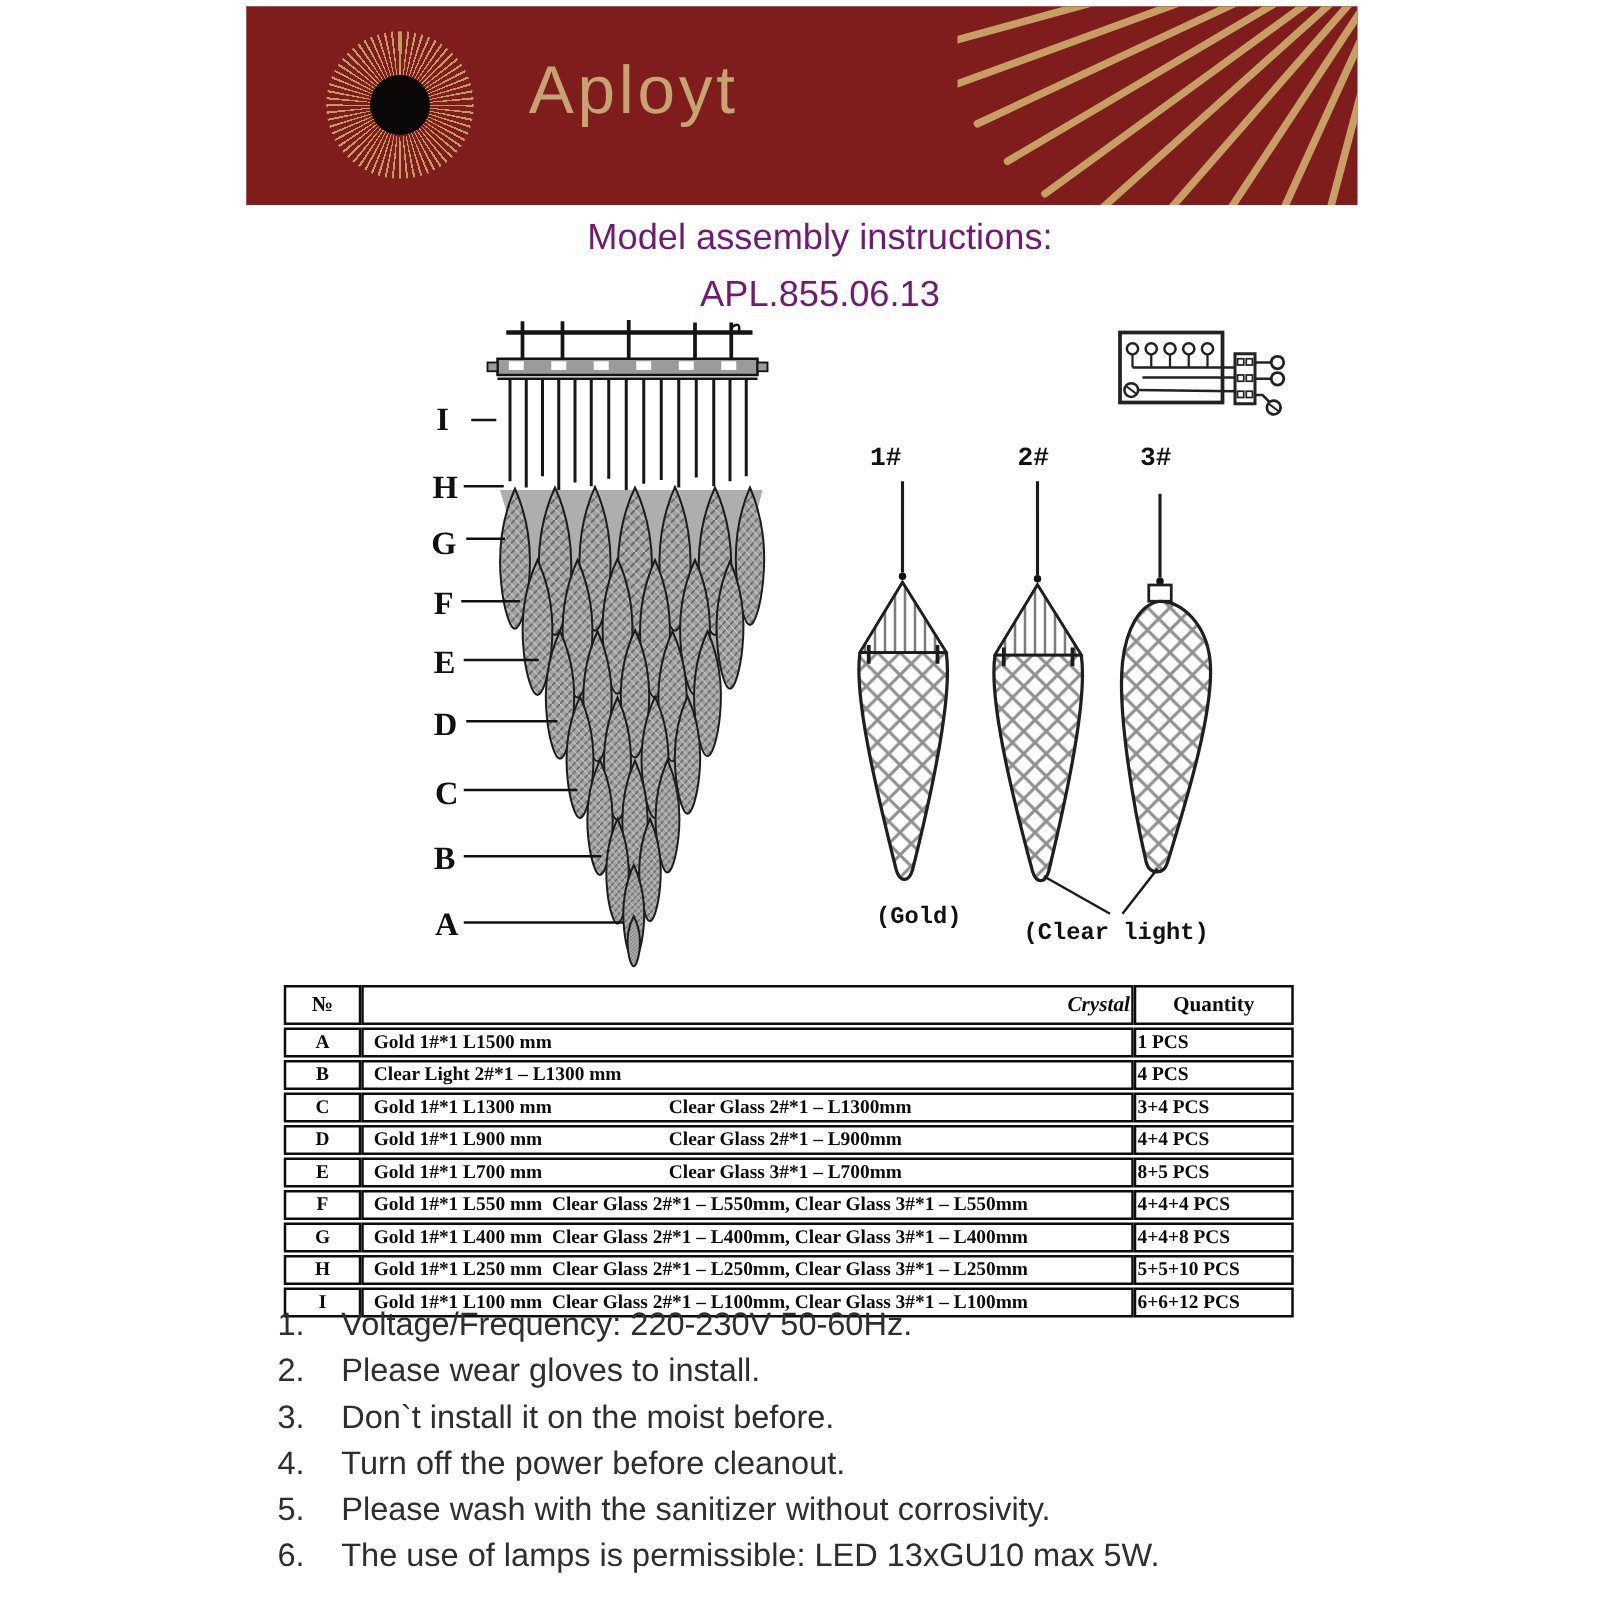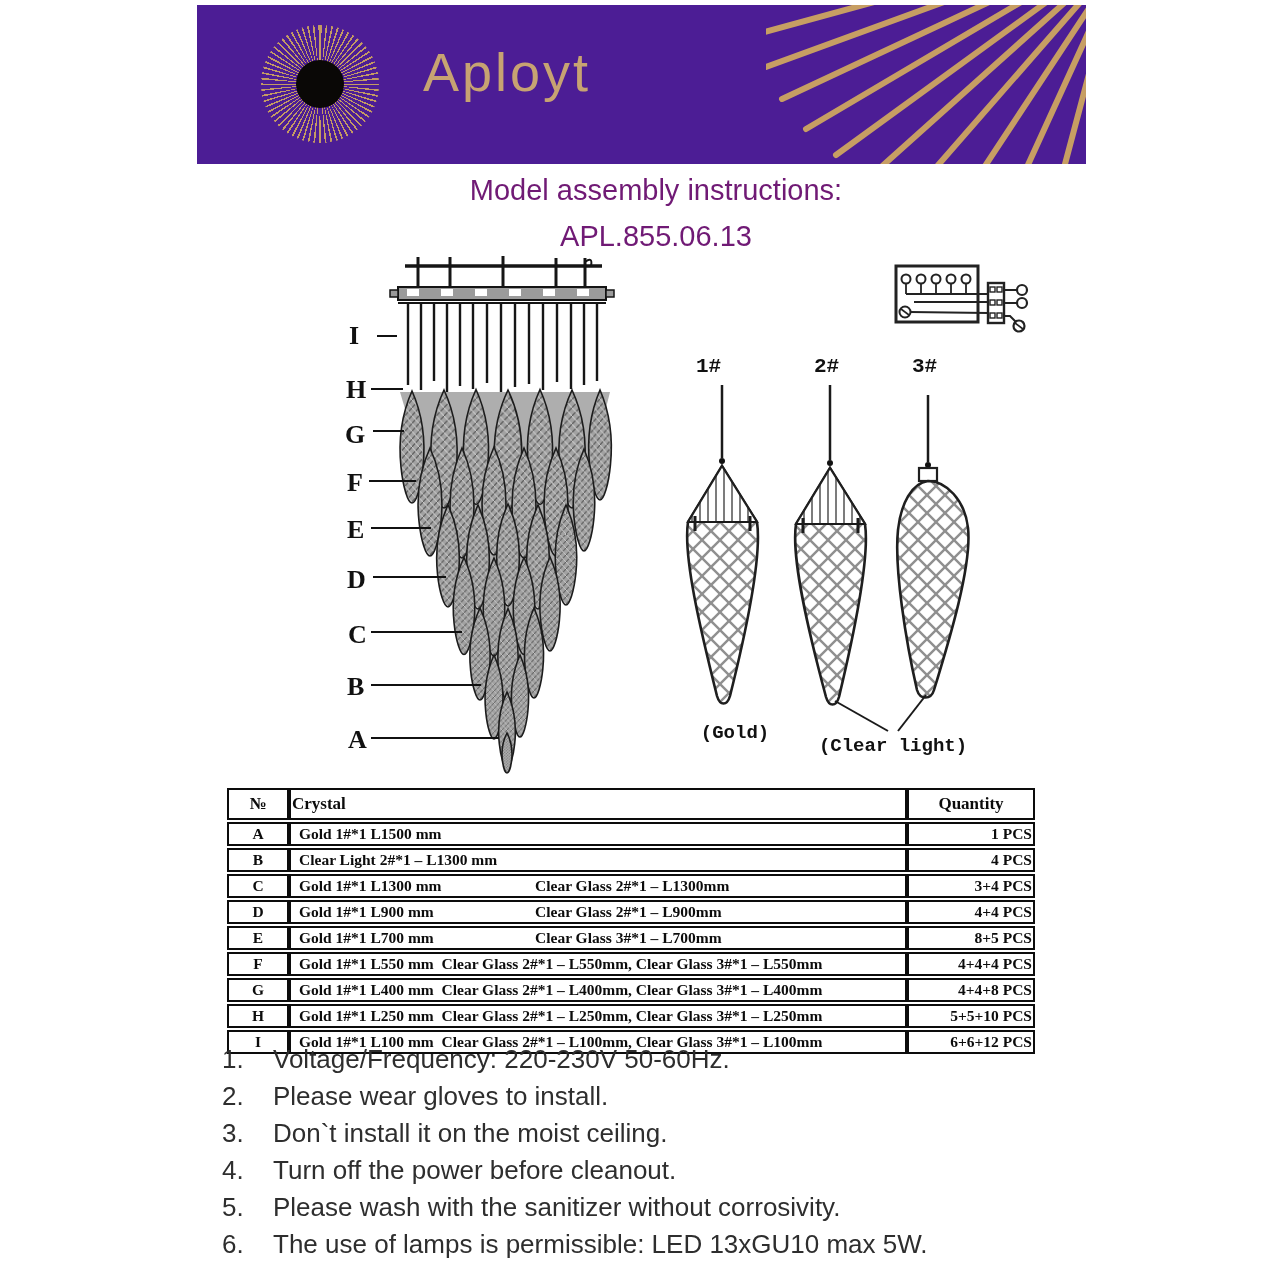--- a/index.html
+++ b/index.html
@@ -1,20 +1,20 @@
 <!DOCTYPE html>
 <html><head>
 <meta charset="utf-8">
 <style>
   html,body{margin:0;padding:0;background:#ffffff;}
   .page{position:relative;width:1280px;height:1280px;background:#ffffff;overflow:hidden;
         font-family:"Liberation Sans",sans-serif;}
 
   
-  .banner{position:absolute;left:197px;top:5px;width:889px;height:159px;background:#4c1d95;overflow:hidden;}
+  .banner{position:absolute;left:197px;top:5px;width:889px;height:159px;background:#7f1d1d;overflow:hidden;}
   .burst{position:absolute;left:64px;top:20px;width:118px;height:118px;border-radius:50%;
          background:repeating-conic-gradient(#c49a63 0deg 1.7deg, rgba(10,8,6,0) 1.7deg 5.6deg);}
   .burst::after{content:"";position:absolute;left:50%;top:50%;transform:translate(-50%,-50%);
          width:48px;height:48px;background:#0a0806;border-radius:50%;}
   .brand{position:absolute;left:226px;top:40px;font-size:54px;line-height:1;color:#c7a372;
          letter-spacing:3px;font-weight:400;}
   .rays{position:absolute;right:0;top:0;}
 
   
   .titleblock{position:absolute;left:16px;top:174px;width:100%;text-align:center;color:#701a75;}
@@ -27,26 +27,26 @@
   .plabel{font:bold 21px "Liberation Mono",monospace;fill:#111;}
   .pcap{font:bold 19px "Liberation Mono",monospace;fill:#111;}
 
   
   .ptable{position:absolute;left:227px;top:786px;border-collapse:separate;border-spacing:0 2px;
           font-family:"Liberation Serif",serif;color:#0c0c0c;}
   .ptable th,.ptable td{border:2px solid #0c0c0c;background:#fff;}
   .ptable th{font-weight:bold;font-size:17px;height:26px;}
   .ptable td{font-weight:bold;font-size:15.5px;height:17px;}
   .c-no{width:56px;text-align:center;}
-  .c-crystal{width:612px;text-align:left;}
+  .c-crystal{width:612px;text-align:right;font-style:italic;}
   .c-qty{width:122px;text-align:center;}
   td.no{text-align:center;}
   td.crystal{position:relative;padding-left:8px;white-space:pre;}
   td.crystal .c2{position:absolute;left:244px;top:1px;white-space:pre;}
-  td.qty{text-align:right;}
+  td.qty{text-align:left;}
 
   
   .instructions{position:absolute;left:222px;top:1041px;color:#2e2e2e;font-size:26px;}
   .ins{display:flex;line-height:37px;}
   .ins .n{display:inline-block;width:51px;flex:0 0 51px;}
 </style>
 </head>
 <body>
 
 <div class="page">
@@ -332,21 +332,21 @@
     <div class="ins">
       <span class="n">1.</span>
       <span class="t">Voltage/Frequency: 220-230V 50-60Hz.</span>
     </div>
     <div class="ins">
       <span class="n">2.</span>
       <span class="t">Please wear gloves to install.</span>
     </div>
     <div class="ins">
       <span class="n">3.</span>
-      <span class="t">Don`t install it on the moist ceiling.</span>
+      <span class="t">Don`t install it on the moist before.</span>
     </div>
     <div class="ins">
       <span class="n">4.</span>
       <span class="t">Turn off the power before cleanout.</span>
     </div>
     <div class="ins">
       <span class="n">5.</span>
       <span class="t">Please wash with the sanitizer without corrosivity.</span>
     </div>
     <div class="ins">

